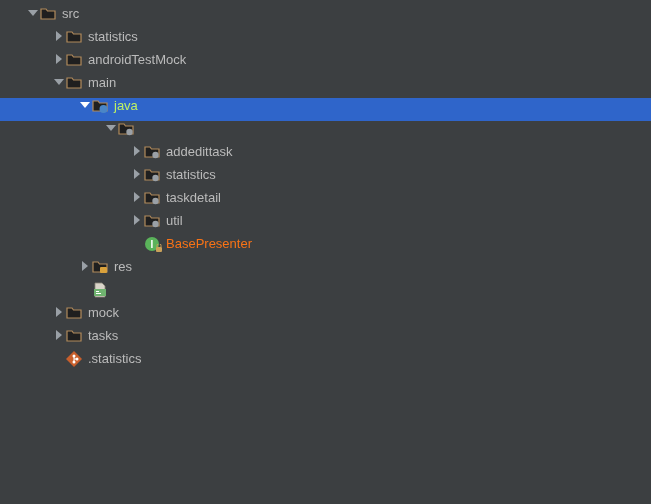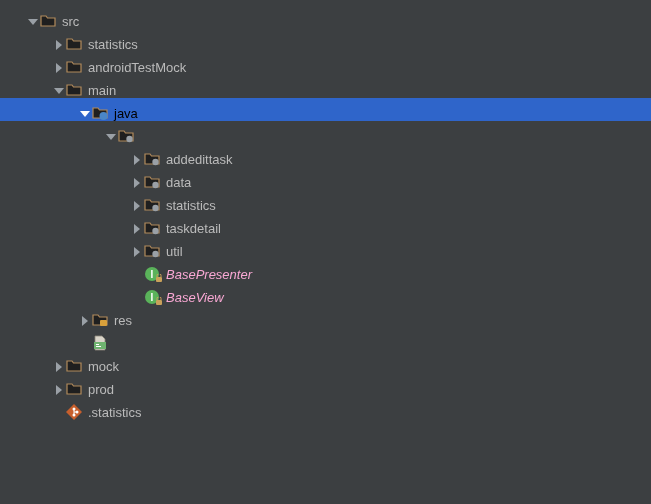--- a/index.html
+++ b/index.html
@@ -8,28 +8,28 @@
     font-family: "Lucida Grande", "Segoe UI", sans-serif;
     font-size: 13px;
     color: #bbbbbb;
     width: 651px;
     height: 504px;
     overflow: hidden;
     padding-top: 6px;
   }
   .tree-row {
     display: flex;
-    align-items: flex-end;
+    align-items: flex-start;
     height: 23px;
     padding-left: 8px;
     white-space: nowrap;
   }
   .tree-row.selected {
     background: #2f65ca;
-    color: #000000;
+    color: #bef264;
   }
   .indent { display: inline-block; flex-shrink: 0; }
   .chevron {
     width: 14px;
     display: inline-flex;
     align-items: center;
     justify-content: center;
     cursor: pointer;
     flex-shrink: 0;
   }
@@ -39,21 +39,21 @@
     width: 16px;
     height: 16px;
     margin-right: 6px;
     display: inline-flex;
     align-items: center;
     justify-content: center;
     flex-shrink: 0;
     position: relative;
   }
   .label { cursor: default; }
-  .italic-light { font-style: italic; color: #f9a8d4; }
+  .italic-light { color: #f97316; }
 </style>
 </head>
 <body>
 
 <svg width="0" height="0" style="position:absolute">
   <defs>
     <g id="chev-right">
       <path d="M4 2 L10 7 L4 12 Z" fill="#9aa0a6"></path>
     </g>
     <g id="chev-down">
@@ -200,34 +200,20 @@
         </svg>
       </span>
     <span class="icon">
         <svg width="16" height="16">
           <use href="#folder-package"></use>
         </svg>
       </span>
     <span class="label">addedittask</span>
   </div>
 
-  <div class="tree-row">
-    <span class="indent" style="width:122px"></span>
-    <span class="chevron">
-        <svg width="14" height="14">
-          <use href="#chev-right"></use>
-        </svg>
-      </span>
-    <span class="icon">
-        <svg width="16" height="16">
-          <use href="#folder-package"></use>
-        </svg>
-      </span>
-    <span class="label">data</span>
-  </div>
 
   <div class="tree-row">
     <span class="indent" style="width:122px"></span>
     <span class="chevron">
         <svg width="14" height="14">
           <use href="#chev-right"></use>
         </svg>
       </span>
     <span class="icon">
         <svg width="16" height="16">
@@ -275,33 +261,20 @@
       <svg width="16" height="16">
           <use href="#interface-icon"></use>
         </svg>
       <svg width="7" height="9" style="position:absolute;right:-3px;bottom:-1px">
           <use href="#lock-mini"></use>
         </svg>
     </span>
     <span class="label italic-light">BasePresenter</span>
   </div>
 
-  <div class="tree-row">
-    <span class="indent" style="width:122px"></span>
-    <span class="chevron-spacer"></span>
-    <span class="icon">
-      <svg width="16" height="16">
-          <use href="#interface-icon"></use>
-        </svg>
-      <svg width="7" height="9" style="position:absolute;right:-3px;bottom:-1px">
-          <use href="#lock-mini"></use>
-        </svg>
-    </span>
-    <span class="label italic-light">BaseView</span>
-  </div>
 
   <div class="tree-row">
     <span class="indent" style="width:70px"></span>
     <span class="chevron">
         <svg width="14" height="14">
           <use href="#chev-right"></use>
         </svg>
       </span>
     <span class="icon">
         <svg width="16" height="16">
@@ -341,21 +314,21 @@
     <span class="chevron">
         <svg width="14" height="14">
           <use href="#chev-right"></use>
         </svg>
       </span>
     <span class="icon">
         <svg width="16" height="16">
           <use href="#folder-plain"></use>
         </svg>
       </span>
-    <span class="label">prod</span>
+    <span class="label">tasks</span>
   </div>
 
 
   <div class="tree-row">
     <span class="indent" style="width:44px"></span>
     <span class="chevron-spacer"></span>
     <span class="icon">
         <svg width="16" height="16">
           <use href="#git-icon"></use>
         </svg>

